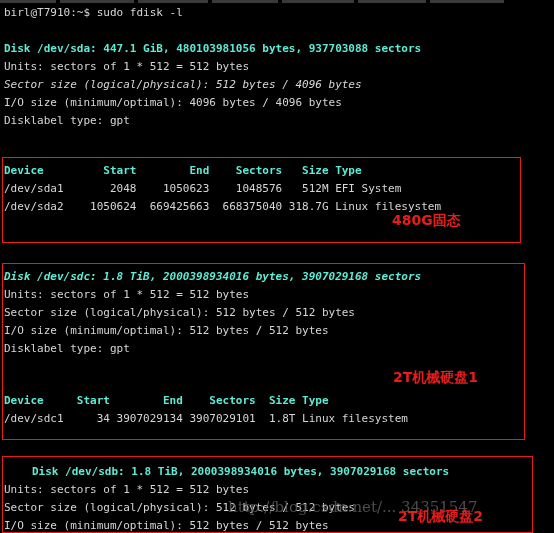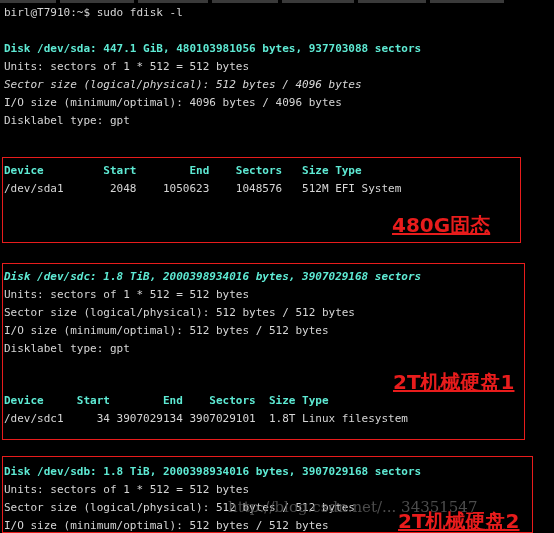--- a/index.html
+++ b/index.html
@@ -68,25 +68,24 @@
     border: 1px solid #e02020;
     box-sizing: border-box;
     z-index: 3;
     pointer-events: none;
   }
 
   .redtext {
     position: absolute;
     color: #e81c1c;
     font-family: "DejaVu Sans", "Liberation Sans", sans-serif;
-    font-size: 20px;
+    font-size: 14px;
     font-weight: bold;
     white-space: pre;
     z-index: 4;
-    text-decoration: underline;
   }
 
   .watermark {
     position: absolute;
     color: #5a5a5a;
     font-family: "DejaVu Serif", "Liberation Serif", serif;
     font-size: 15px;
     white-space: pre;
     z-index: 2;
     opacity: 0.85;
@@ -108,33 +107,34 @@
 <div id="terminal">
     <div class="line" style="top: 4px;">birl@T7910:~$ sudo fdisk -l</div>
     <div class="line bold" style="top: 40px;">Disk /dev/sda: 447.1 GiB, 480103981056 bytes, 937703088 sectors</div>
     <div class="line" style="top: 58px;">Units: sectors of 1 * 512 = 512 bytes</div>
     <div class="line" style="top: 76px; font-style: italic;">Sector size (logical/physical): 512 bytes / 4096 bytes</div>
     <div class="line" style="top: 94px;">I/O size (minimum/optimal): 4096 bytes / 4096 bytes</div>
     <div class="line" style="top: 112px;">Disklabel type: gpt</div>
     <div class="line" style="top: 148px;"></div>
     <div class="line bold" style="top: 162px;">Device         Start        End    Sectors   Size Type</div>
     <div class="line" style="top: 180px;">/dev/sda1       2048    1050623    1048576   512M EFI System</div>
+    <div class="line" style="top: 198px;">/dev/sda2    1050624  669425663  668375040 318.7G Linux filesystem</div>
     <div class="line" style="top: 234px;"></div>
     <div class="line" style="top: 252px;"></div>
     <div class="line bold" style="top: 268px; font-style: italic;">Disk /dev/sdc: 1.8 TiB, 2000398934016 bytes, 3907029168 sectors</div>
     <div class="line" style="top: 286px;">Units: sectors of 1 * 512 = 512 bytes</div>
     <div class="line" style="top: 304px;">Sector size (logical/physical): 512 bytes / 512 bytes</div>
     <div class="line" style="top: 322px;">I/O size (minimum/optimal): 512 bytes / 512 bytes</div>
     <div class="line" style="top: 340px;">Disklabel type: gpt</div>
     <div class="line" style="top: 376px;"></div>
     <div class="line bold" style="top: 392px;">Device     Start        End    Sectors  Size Type</div>
     <div class="line" style="top: 410px;">/dev/sdc1     34 3907029134 3907029101  1.8T Linux filesystem</div>
     <div class="line" style="top: 428px;"></div>
     <div class="line" style="top: 446px;"></div>
-    <div class="line bold" style="top: 463px;">Disk /dev/sdb: 1.8 TiB, 2000398934016 bytes, 3907029168 sectors</div>
+    <div class="line bold" style="top: 463px; margin-left: 28px;">Disk /dev/sdb: 1.8 TiB, 2000398934016 bytes, 3907029168 sectors</div>
     <div class="line" style="top: 481px;">Units: sectors of 1 * 512 = 512 bytes</div>
     <div class="line" style="top: 499px;">Sector size (logical/physical): 512 bytes / 512 bytes</div>
     <div class="line" style="top: 517px;">I/O size (minimum/optimal): 512 bytes / 512 bytes</div>
   </div>
 
 <div class="watermark" style="left: 228px; top: 498px; color: rgb(90, 90, 90);">http://blog.csdn.net/... 34351547</div>
 <div class="redbox" style="left: 2px; top: 157px; width: 519px; height: 86px; border-color: rgb(232, 28, 28);"></div>
 <div class="redbox" style="left: 2px; top: 263px; width: 523px; height: 177px; border-color: rgb(232, 28, 28);"></div>
 <div class="redbox" style="left: 2px; top: 456px; width: 531px; height: 77px; border-color: rgb(232, 28, 28);"></div>
 <div class="redtext" style="left: 392px; top: 212px; color: rgb(232, 28, 28);">480G固态</div>

